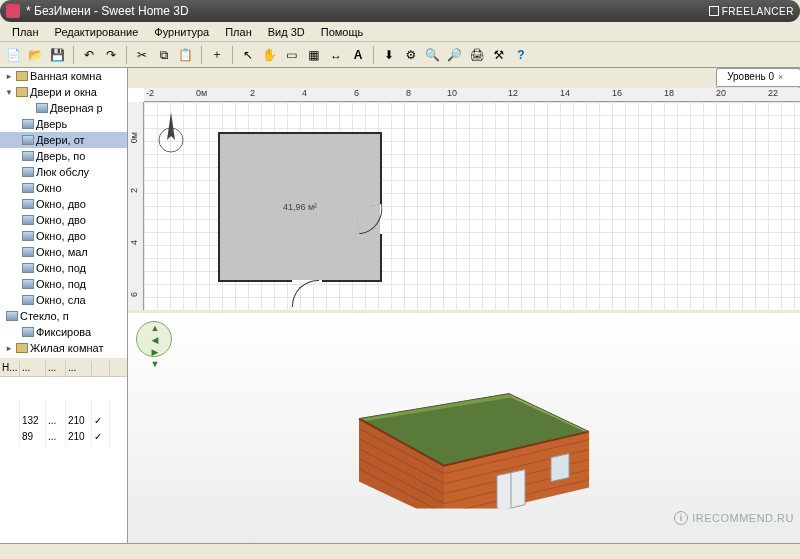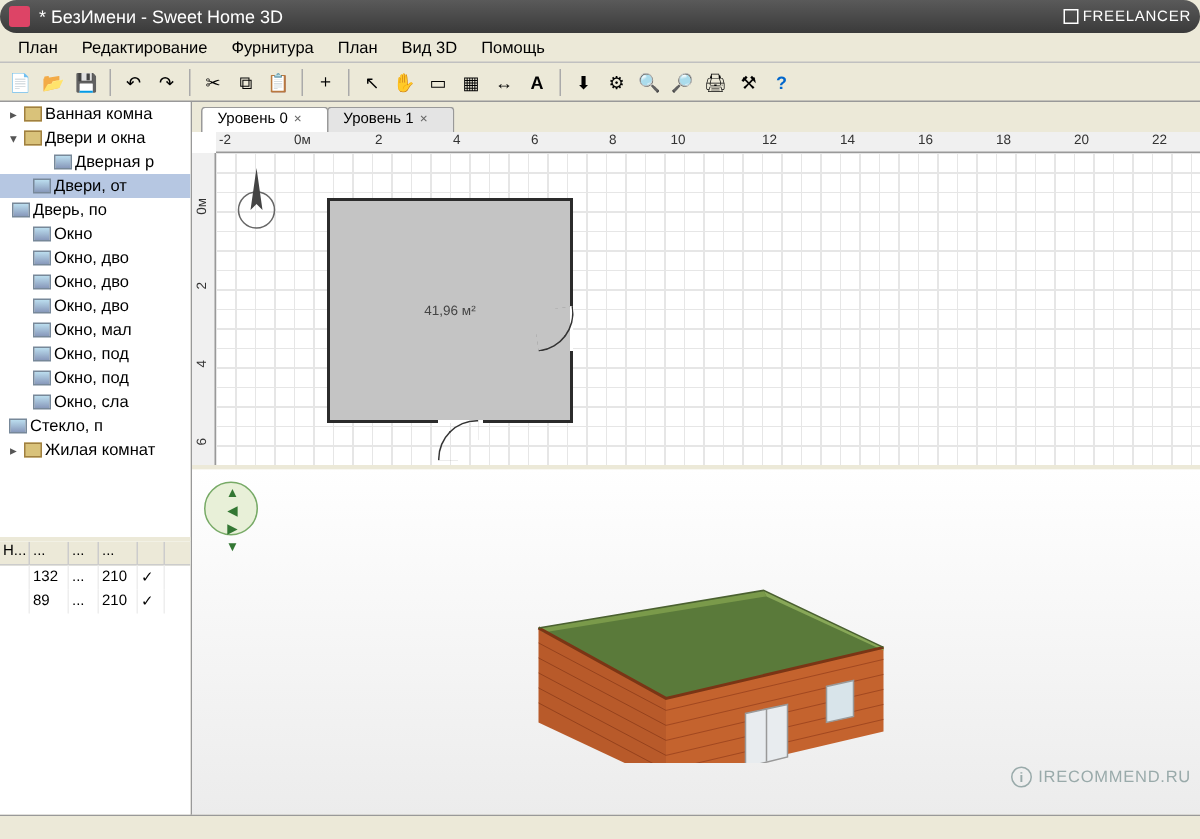--- a/index.html
+++ b/index.html
@@ -19,24 +19,24 @@
 .catalog { flex: 1.6; background: #fff; overflow: hidden; border-bottom: 3px solid #ece9d8; position: relative; }
 .cat-row { display: flex; align-items: center; height: 16px; padding-left: 4px; gap: 2px; white-space: nowrap; overflow: hidden; }
 .cat-row.sel { background: #b6c7e2; }
 .tree-ic { width: 10px; height: 10px; font-size: 9px; display:inline-flex;align-items:center;justify-content:center; color:#555;}
 .node-ic { width: 12px; height: 10px; background: #d9c27a; display: inline-block; border:1px solid #a08040;}
 .leaf-ic { width: 12px; height: 10px; background: linear-gradient(#bde,#89b); display: inline-block; border:1px solid #789;}
 .furntable { flex: 1; background: #fff; overflow: hidden; }
 .ft-head { display:flex; height:16px; border-bottom:1px solid #ccc; background:#ece9d8;}
 .ft-head div{border-right:1px solid #ccc;padding:1px 2px;font-size:10px;overflow:hidden;}
 .ft-row{display:flex;height:16px;}
-.ft-row div{border-right:1px solid #eee;padding:2px 2px;font-size:10px;overflow:hidden;}
+.ft-row div{border-right:1px solid #eee;padding:15px 2px;font-size:10px;overflow:hidden;margin-top:23px;}
 .rightcol { flex: 1; display: flex; flex-direction: column; }
 .planwrap { flex: 1.05; display: flex; flex-direction: column; border-bottom: 3px solid #ece9d8; background:#fff; min-height:0;}
-.tabs { height: 20px; display: flex; align-items: flex-end; padding-left: 6px; gap: 0; background:#ece9d8;}
+.tabs { height: 20px; display: flex; align-items: flex-end; padding-left: 6px; gap: 0; background:#ece9d8;flex-direction:column;}
 .tab { background: #fff; border: 1px solid #999; border-bottom: none; padding: 2px 10px; font-size: 10px; border-radius: 3px 3px 0 0; margin-right:-1px; cursor:default;}
 .tab.inactive{background:#e4e4e4;}
 .tab .x{width:12px;height:12px;display:inline-block;margin-left:4px;font-size:9px;color:#666;}
 .plan { flex: 1; position: relative; overflow: hidden; background:#fff;}
 .grid { position: absolute; inset: 14px 0 0 16px; background:
   repeating-linear-gradient(#e6e6e6 0 1px, transparent 1px 13px),
   repeating-linear-gradient(90deg,#e6e6e6 0 1px, transparent 1px 13px),
   repeating-linear-gradient(#c8c8c8 0 1px, transparent 1px 52px),
   repeating-linear-gradient(90deg,#c8c8c8 0 1px, transparent 1px 52px);
 }
@@ -122,30 +122,38 @@
         </div>
       <div class="cat-row">
           <span class="tree-ic">▾</span>
           <span class="node-ic"></span>
           <span>Двери и окна</span>
         </div>
       <div class="cat-row" style="padding-left:36px">
           <span class="leaf-ic"></span>
           <span>Дверная р</span>
         </div>
+      <div class="cat-row" style="padding-left:22px">
+          <span class="leaf-ic"></span>
+          <span>Дверь</span>
+        </div>
       <div class="cat-row sel" style="padding-left:22px">
           <span class="leaf-ic"></span>
           <span>Двери, от</span>
         </div>
-      <div class="cat-row" style="padding-left:8px">
+      <div class="cat-row" style="padding-left:22px">
           <span class="leaf-ic"></span>
           <span>Дверь, по</span>
         </div>
       <div class="cat-row" style="padding-left:22px">
           <span class="leaf-ic"></span>
+          <span>Люк обслу</span>
+        </div>
+      <div class="cat-row" style="padding-left:22px">
+          <span class="leaf-ic"></span>
           <span>Окно</span>
         </div>
       <div class="cat-row" style="padding-left:22px">
           <span class="leaf-ic"></span>
           <span>Окно, дво</span>
         </div>
       <div class="cat-row" style="padding-left:22px">
           <span class="leaf-ic"></span>
           <span>Окно, дво</span>
         </div>
@@ -165,20 +173,24 @@
           <span class="leaf-ic"></span>
           <span>Окно, под</span>
         </div>
       <div class="cat-row" style="padding-left:22px">
           <span class="leaf-ic"></span>
           <span>Окно, сла</span>
         </div>
       <div class="cat-row" style="padding-left:6px">
           <span class="leaf-ic"></span>
           <span>Стекло, п</span>
+        </div>
+      <div class="cat-row" style="padding-left:22px">
+          <span class="leaf-ic"></span>
+          <span>Фиксирова</span>
         </div>
       <div class="cat-row">
           <span class="tree-ic">▸</span>
           <span class="node-ic"></span>
           <span>Жилая комнат</span>
         </div>
     </div>
     <div class="furntable">
       <div class="ft-head">
         <div style="width:20px">Н...</div>

